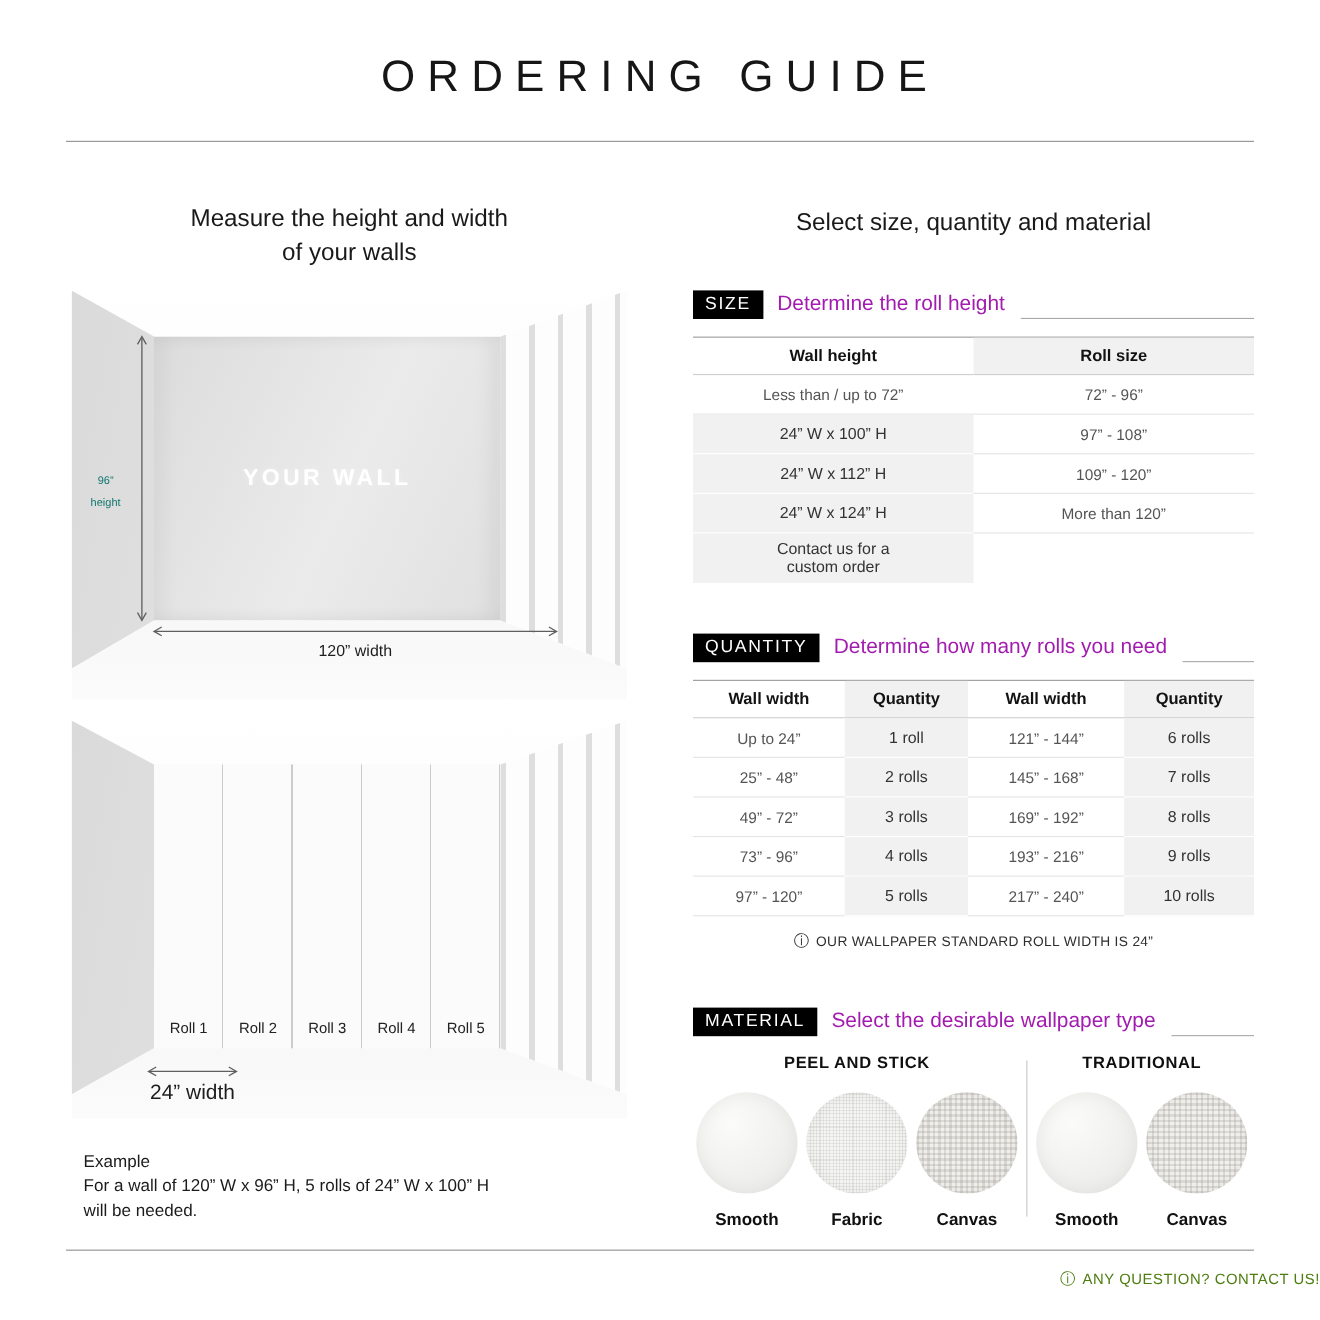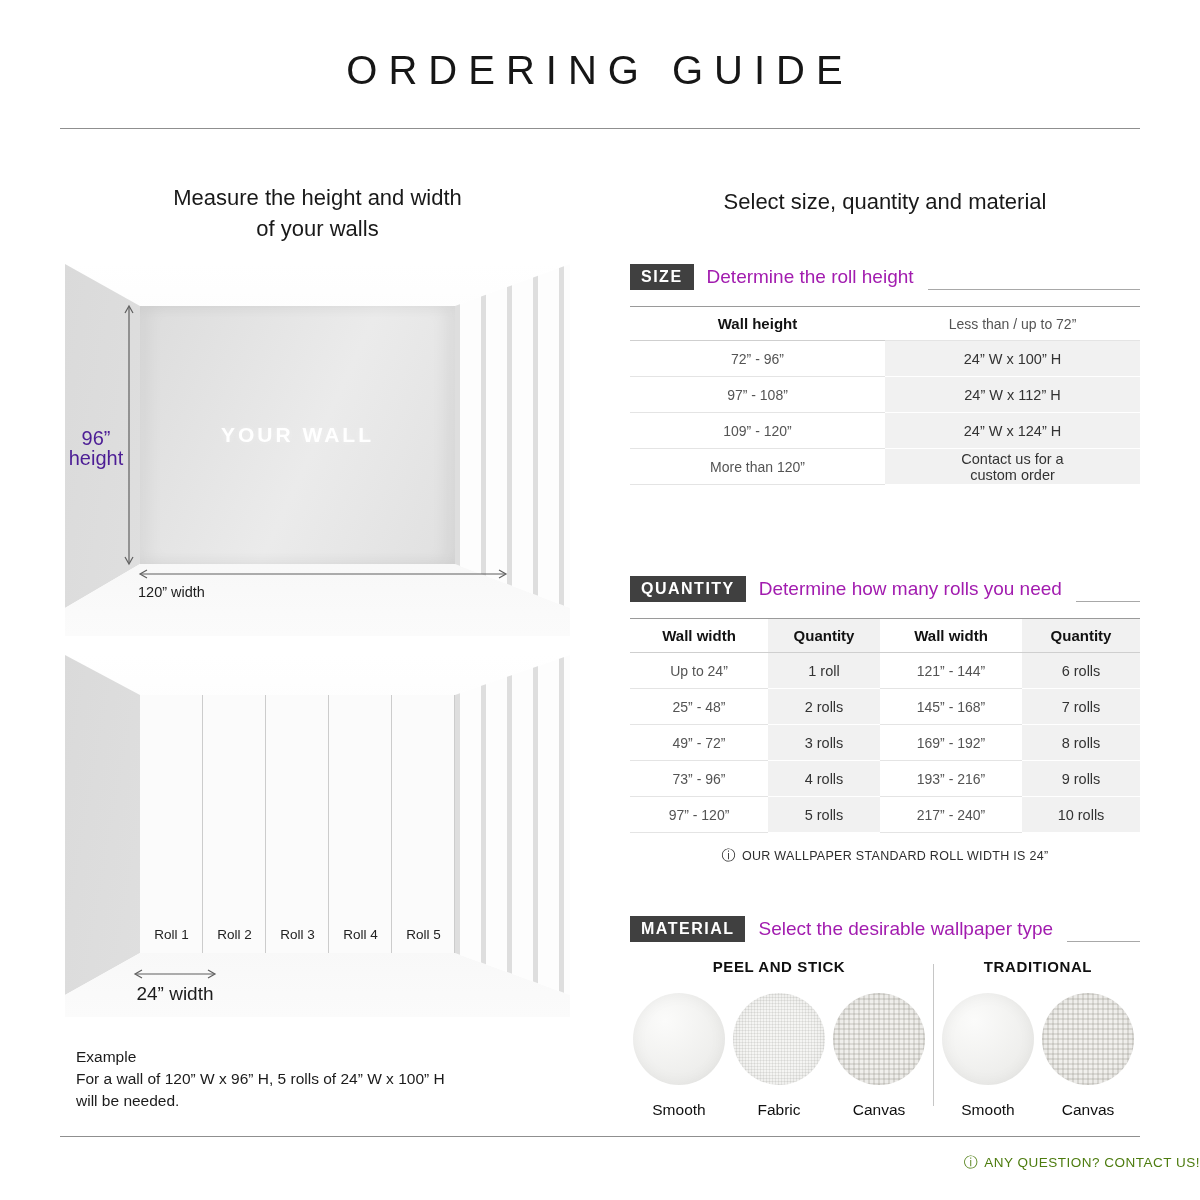--- a/index.html
+++ b/index.html
@@ -44,34 +44,34 @@
   .panels{position:absolute;inset:0;
     background:repeating-linear-gradient(90deg,#fbfbfb 0 62px,#cccccc 62px 63px)}
   .roll-labels{position:absolute;left:75px;top:272px;width:315px;display:flex}
   .roll-labels span{flex:1;text-align:center;font-size:13.5px;color:#222}
 
   .arr{position:absolute}
   .v-arr{left:57px;top:40px}
   .h-arr{left:73px;top:303px}
   .h-arr2{left:68px;top:312px}
   .height-label{position:absolute;left:2px;top:164px;width:58px;text-align:center;
-    font-size:20px;line-height:20px;color:#4c1d95;white-space:pre-line}
-  .width-label{position:absolute;left:73px;top:320px;width:370px;font-size:14.5px;color:#1d1d1d}
+    font-size:10px;line-height:20px;color:#0f766e;white-space:pre-line}
+  .width-label{position:absolute;left:73px;top:320px;width:370px;text-align:center;font-size:14.5px;color:#1d1d1d}
   .width-label2{position:absolute;left:40px;top:328px;width:140px;text-align:center;font-size:19px;color:#1d1d1d}
 
   .example{position:absolute;left:76px;top:1046px;width:500px;font-size:15.5px;line-height:22px;color:#1b1b1b}
   .example .body{white-space:pre-line}
 
   
   .section{position:absolute;left:630px;width:510px}
   .sec-size{top:264px}
   .sec-qty{top:576px}
   .sec-mat{top:916px}
   .sec-head{display:flex;align-items:stretch}
-  .badge{background:#404040;color:#ffffff;font-weight:700;font-size:16px;letter-spacing:1.5px;
+  .badge{background:#000000;color:#ffffff;font-weight:400;font-size:16px;letter-spacing:1.5px;
     padding:4px 11px;display:flex;align-items:center}
   .sub{font-size:19px;margin-left:13px;align-self:center;color:#a21caf}
   .fill{flex:1;border-bottom:1px solid #a8a8a8;margin-left:14px}
 
   .tbl{display:grid;border-top:1px solid #9a9a9a;margin-top:16px}
   .size-tbl{grid-template-columns:1fr 1fr;grid-template-rows:34px repeat(4,36px) 46px}
   .qty-tbl{grid-template-columns:138px 112px 142px 118px;grid-template-rows:34px repeat(5,36px)}
   .cell{display:flex;align-items:center;justify-content:center;border-bottom:1px solid #e4e4e4;
     text-align:center;white-space:pre-line}
   .cell.shaded{background:#f1f1f1;border-bottom:1px solid #ffffff}
@@ -82,21 +82,21 @@
   .cell.small{font-size:12.5px;line-height:16px}
   .qty-note{margin-top:14px;text-align:center;font-size:12.5px;letter-spacing:.3px;color:#2e2e2e}
   .i-glyph{font-size:14px;margin-right:6px}
 
   .mat-groups{display:flex;margin-top:16px;align-items:flex-start}
   .mat-group{display:flex;flex-direction:column}
   .g-title{text-align:center;font-weight:700;font-size:15px;letter-spacing:.6px;margin-bottom:18px;color:#101010}
   .circles{display:flex;gap:2px}
   .swatch{width:98px;display:flex;flex-direction:column;align-items:center}
   .circle{width:92px;height:92px;border-radius:50%;box-shadow:inset 0 0 16px rgba(0,0,0,.05)}
-  .s-label{margin-top:16px;font-weight:400;font-size:15.5px;color:#101010}
+  .s-label{margin-top:16px;font-weight:700;font-size:15.5px;color:#101010}
   .mat-div{width:1px;background:#c6c6c6;height:142px;margin:6px 5px 0}
   .tex-smooth{background:radial-gradient(circle at 35% 30%,#fbfbfa,#ededeb 72%,#e6e6e4)}
   .tex-fabric{background-color:#f5f5f3;background-image:
     repeating-linear-gradient(0deg,rgba(150,150,145,.17) 0 1px,transparent 1px 3px),
     repeating-linear-gradient(90deg,rgba(150,150,145,.17) 0 1px,transparent 1px 3px)}
   .tex-canvas{background-color:#f1f0ed;background-image:
     repeating-linear-gradient(0deg,rgba(140,138,128,.22) 0 2px,transparent 2px 5px),
     repeating-linear-gradient(90deg,rgba(140,138,128,.22) 0 2px,transparent 2px 5px)}
 
   .footer{position:absolute;top:1154px;left:0;width:100%;text-align:right;
@@ -168,20 +168,21 @@
   <h2 class="col-heading right-heading">Select size, quantity and material</h2>
 
   <div class="section sec-size">
     <div class="sec-head">
       <span class="badge">SIZE</span>
       <span class="sub">Determine the roll height</span>
       <span class="fill"></span>
     </div>
     <div class="tbl size-tbl">
       <div class="cell th">Wall height</div>
+      <div class="cell th shaded">Roll size</div>
       <div class="cell td">Less than / up to 72”</div>
       <div class="cell td">72” - 96”</div>
       <div class="cell td shaded">24” W x 100” H</div>
       <div class="cell td">97” - 108”</div>
       <div class="cell td shaded">24” W x 112” H</div>
       <div class="cell td">109” - 120”</div>
       <div class="cell td shaded">24” W x 124” H</div>
       <div class="cell td">More than 120”</div>
       <div class="cell td shaded small">Contact us for a
 custom order</div>

